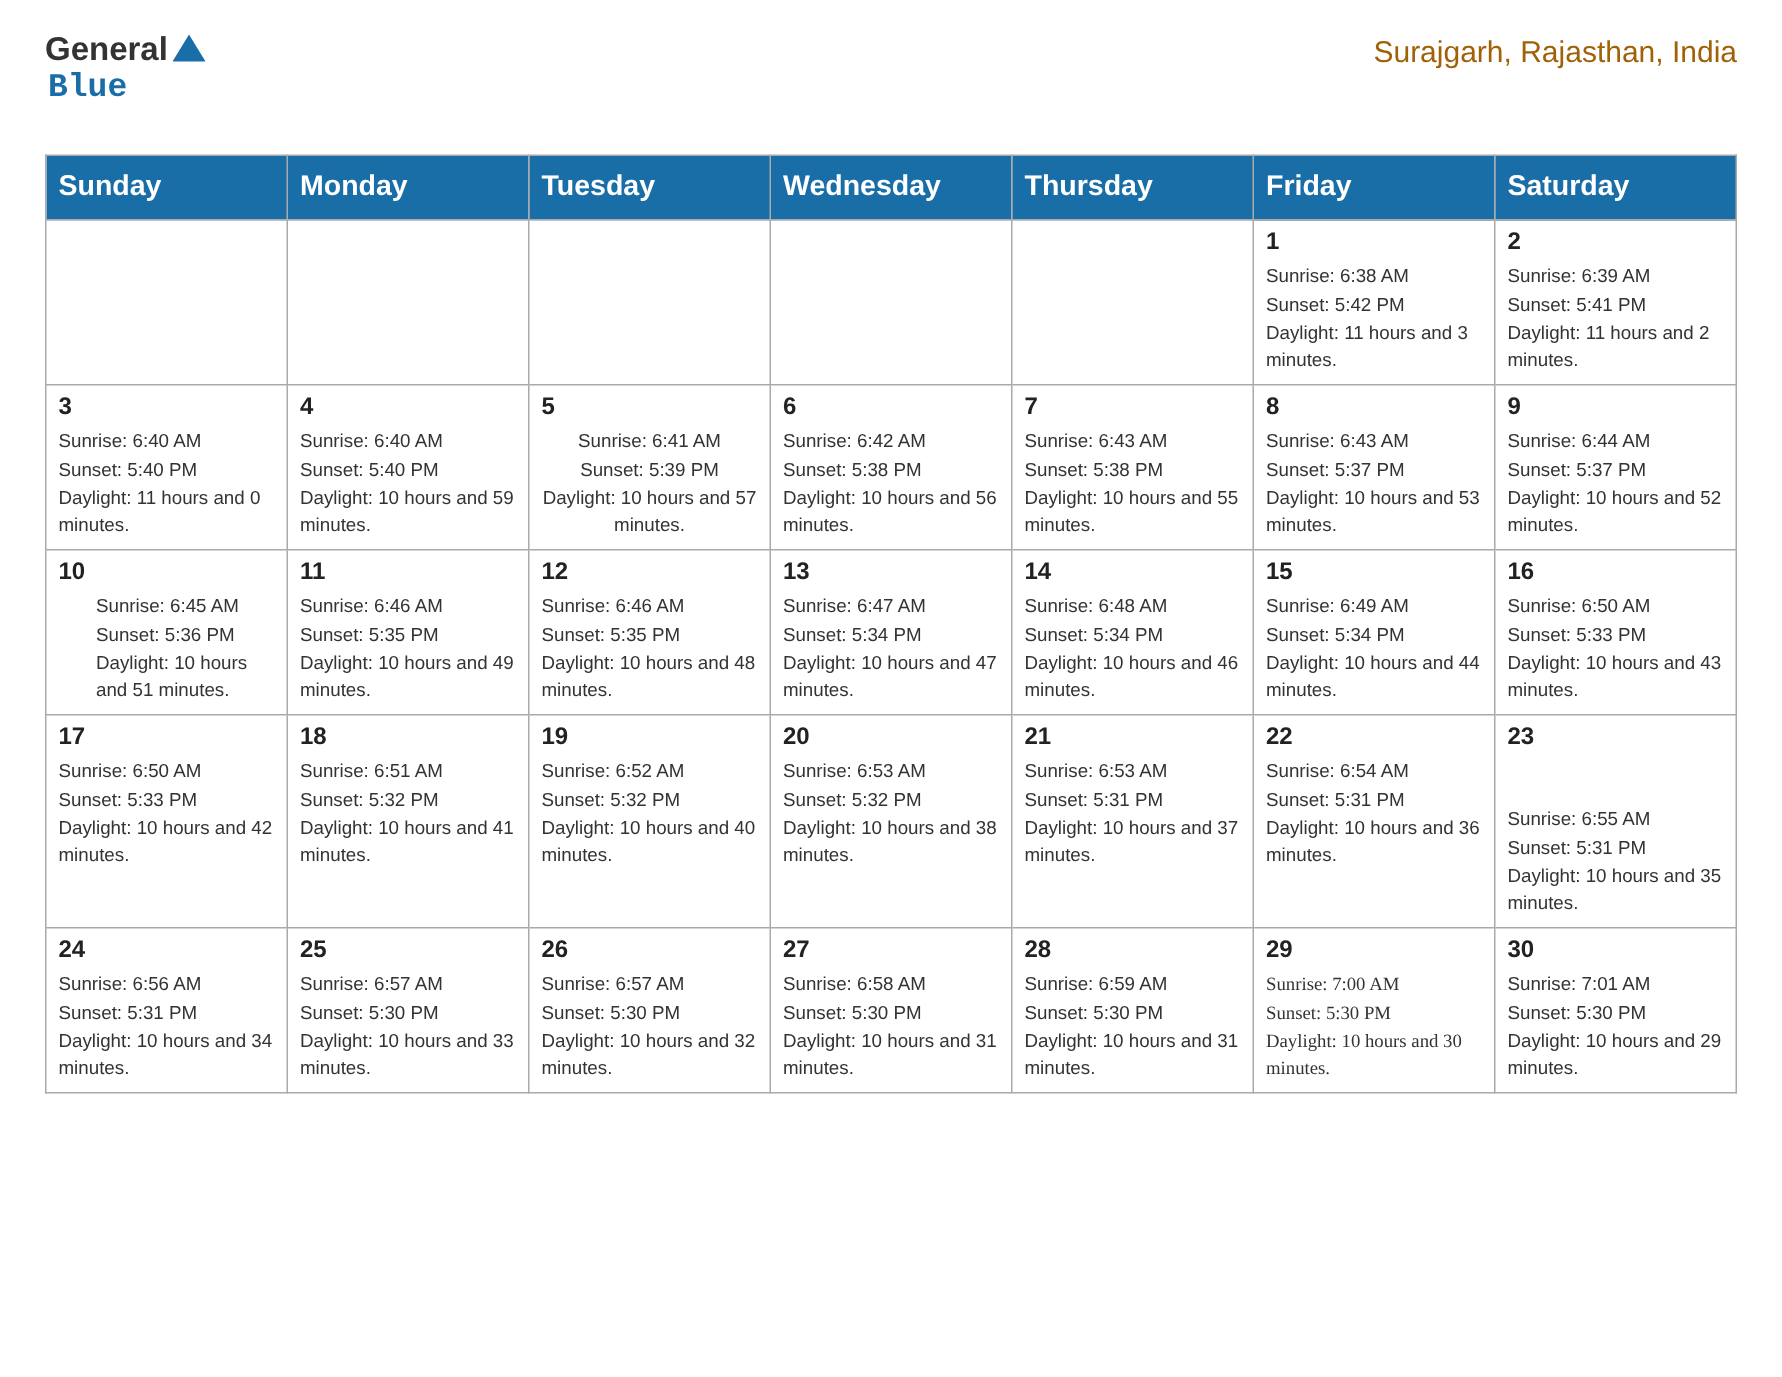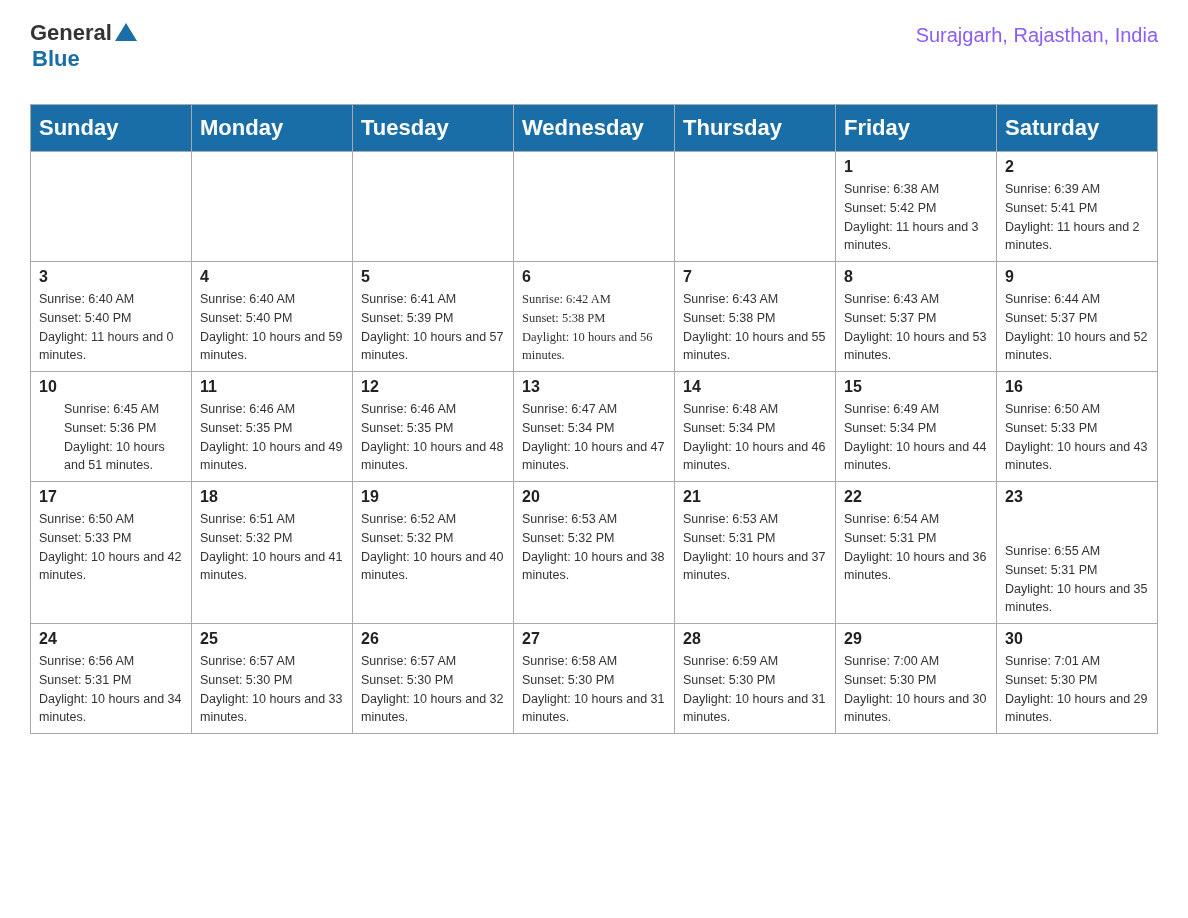--- a/index.html
+++ b/index.html
@@ -30,32 +30,32 @@
       text-align: right;
     }
     .month-title {
       font-size: 48px;
       font-weight: bold;
       color: #222;
       line-height: 1.1;
     }
     .location {
       font-size: 20px;
-      color: #8b5cf6;
+      color: #a16207;
       margin-top: 4px;
     }
     .calendar {
       width: 100%;
       border-collapse: collapse;
       border: 1px solid #aaa;
     }
     .calendar th {
       background-color: #1a6ea8;
       color: #fff;
-      font-size: 22px;
+      font-size: 19px;
       font-weight: bold;
       padding: 10px 8px;
       text-align: left;
       border: 1px solid #aaa;
     }
     .calendar td {
       border: 1px solid #aaa;
       vertical-align: top;
       padding: 6px 8px;
       width: calc(100% / 7);
@@ -84,20 +84,21 @@
     .logo-wrap {
       display: flex;
       flex-direction: column;
     }
     .logo-row1 {
       display: flex;
       align-items: center;
     }
     .logo-row2 {
       margin-left: 2px;
+      font-family: Liberation Mono, monospace;
     }
   </style>
 </head>
 <body>
 
 <div class="header">
   <div class="logo-wrap">
     <div class="logo-row1">
       <span class="logo-text-general">General</span>
       <svg width="22" height="22" viewBox="0 0 22 22" style="margin-left:3px; margin-top:-2px;">
@@ -153,27 +154,27 @@
 Daylight: 11 hours and 0 minutes.</div>
         </td>
         <td>
           <span class="day-number">4</span>
           <div class="day-info" style="white-space: pre-line;">Sunrise: 6:40 AM
 Sunset: 5:40 PM
 Daylight: 10 hours and 59 minutes.</div>
         </td>
         <td>
           <span class="day-number">5</span>
-          <div class="day-info" style="white-space: pre-line;">Sunrise: 6:41 AM
+          <div class="day-info" style="white-space: pre-line; text-align: center;">Sunrise: 6:41 AM
 Sunset: 5:39 PM
 Daylight: 10 hours and 57 minutes.</div>
         </td>
         <td>
           <span class="day-number">6</span>
-          <div class="day-info" style="white-space: pre-line; font-family: Liberation Serif, serif;">Sunrise: 6:42 AM
+          <div class="day-info" style="white-space: pre-line;">Sunrise: 6:42 AM
 Sunset: 5:38 PM
 Daylight: 10 hours and 56 minutes.</div>
         </td>
         <td>
           <span class="day-number">7</span>
           <div class="day-info" style="white-space: pre-line;">Sunrise: 6:43 AM
 Sunset: 5:38 PM
 Daylight: 10 hours and 55 minutes.</div>
         </td>
         <td>
@@ -303,21 +304,21 @@
 Daylight: 10 hours and 31 minutes.</div>
         </td>
         <td>
           <span class="day-number">28</span>
           <div class="day-info" style="white-space: pre-line;">Sunrise: 6:59 AM
 Sunset: 5:30 PM
 Daylight: 10 hours and 31 minutes.</div>
         </td>
         <td>
           <span class="day-number">29</span>
-          <div class="day-info" style="white-space: pre-line;">Sunrise: 7:00 AM
+          <div class="day-info" style="white-space: pre-line; font-family: Liberation Serif, serif;">Sunrise: 7:00 AM
 Sunset: 5:30 PM
 Daylight: 10 hours and 30 minutes.</div>
         </td>
         <td>
           <span class="day-number">30</span>
           <div class="day-info" style="white-space: pre-line;">Sunrise: 7:01 AM
 Sunset: 5:30 PM
 Daylight: 10 hours and 29 minutes.</div>
         </td>
       </tr>

